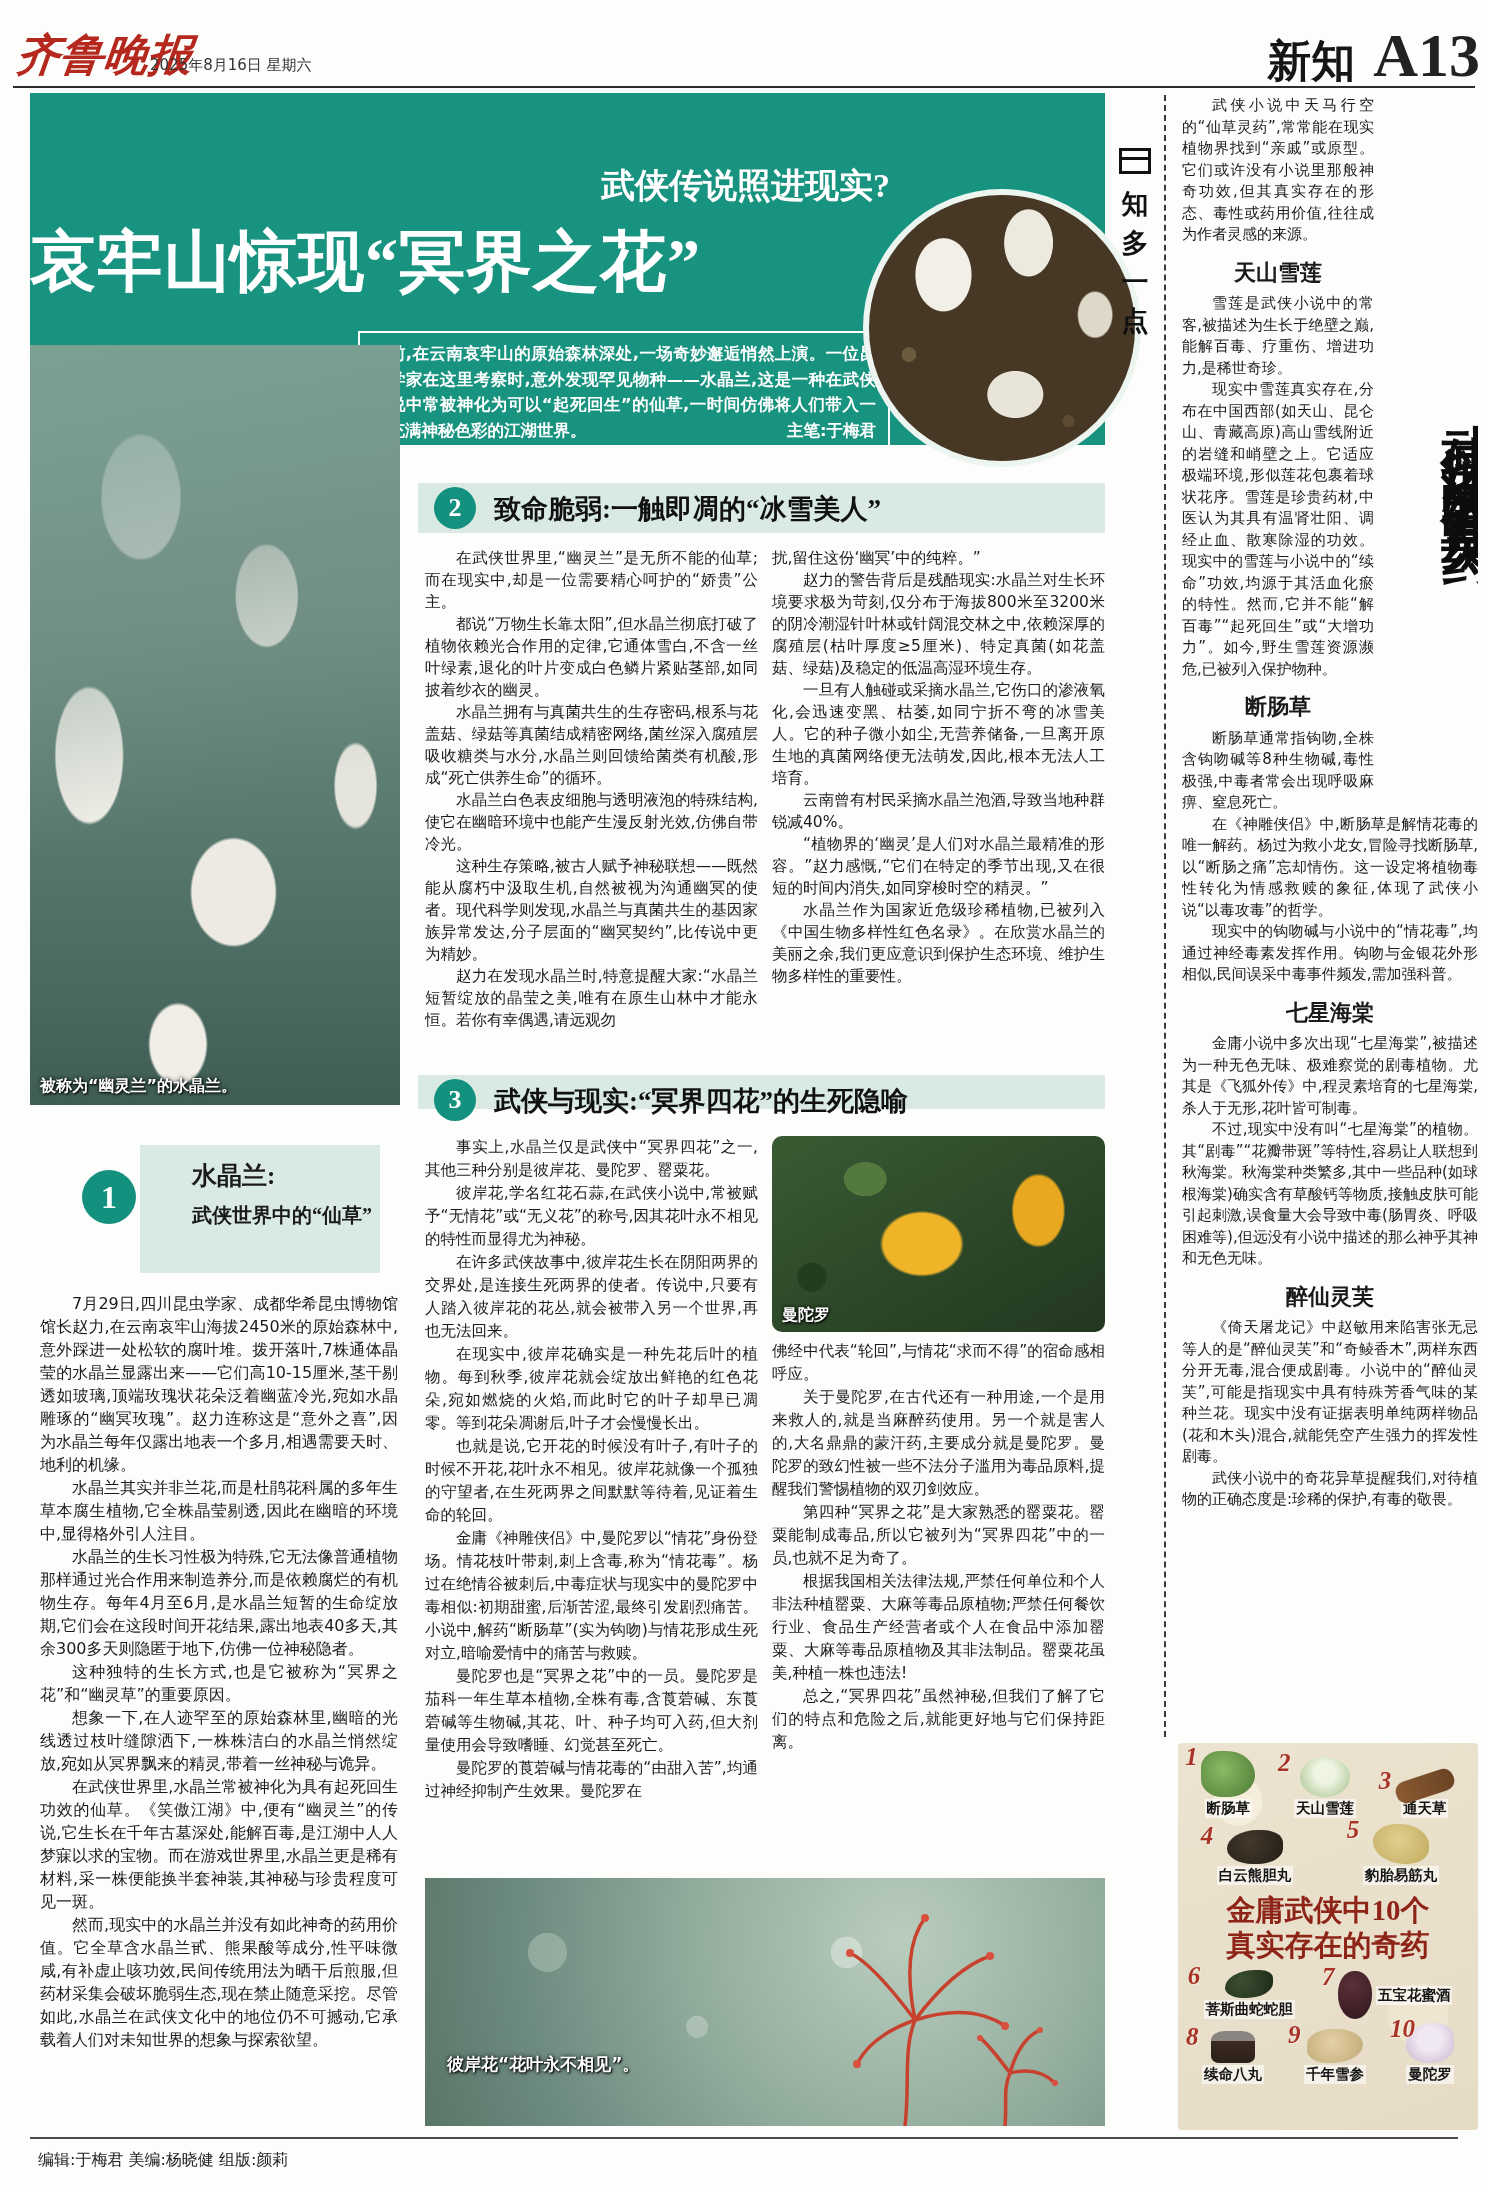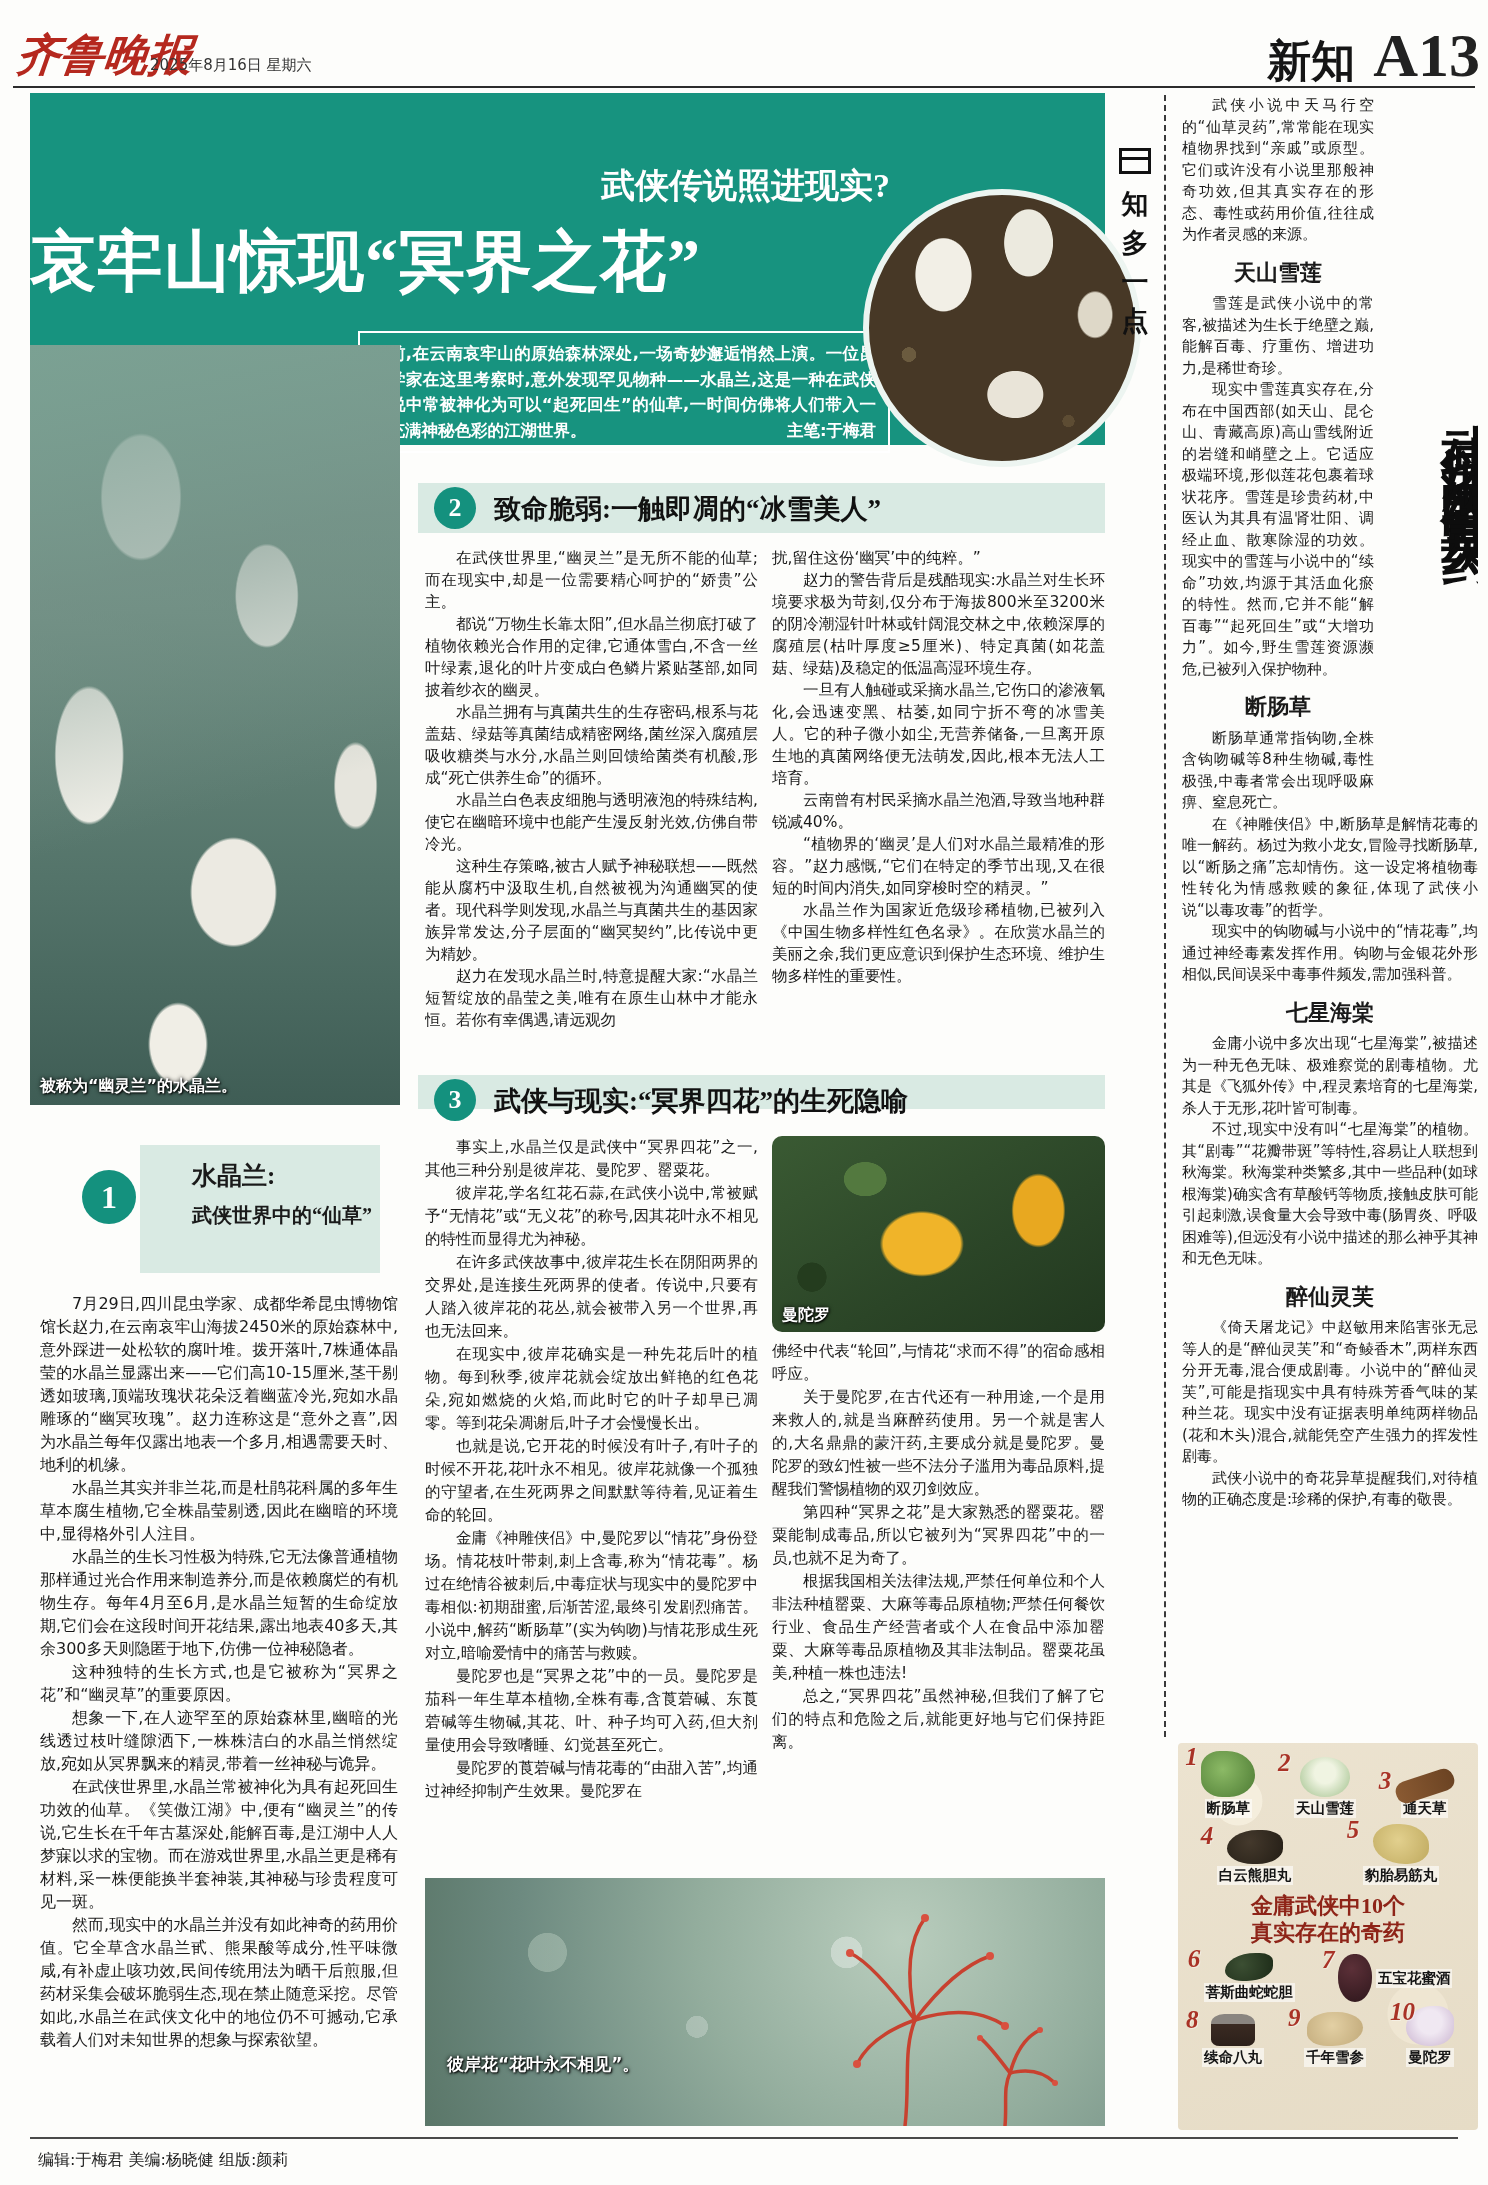--- a/index.html
+++ b/index.html
@@ -120,21 +120,21 @@
       radial-gradient(circle 50px at 80% 70%, #efe6d2 0 60%, rgba(0,0,0,0) 62%),
       linear-gradient(160deg,#ece3d0,#e6dcc6);}
   .ig-row{display:flex;justify-content:space-around;align-items:flex-end;}
   .ig-item{position:relative;text-align:center;}
   .ig-num{position:absolute;left:-16px;top:-8px;color:#a93226;font-size:25px;font-weight:bold;
           font-style:italic;font-family:"Liberation Serif",serif;text-shadow:1px 1px 0 rgba(255,255,255,.4);}
   .ig-label{font-size:14.5px;font-weight:bold;color:#151515;background:rgba(255,255,255,.6);
             padding:0 2px;margin-top:2px;white-space:nowrap;display:inline-block;}
   .ig-blob{margin:0 auto;}
   #ig-title{text-align:center;color:#8e2418;font-family:"Liberation Serif",serif;font-weight:900;
-            font-size:22px;line-height:1.22;margin:8px 0 6px;}
+            font-size:29px;line-height:1.22;margin:8px 0 6px;}
   .b1{width:54px;height:46px;border-radius:40% 60% 55% 45%;
       background:radial-gradient(circle at 40% 40%,#8cba66,#4c7a33);}
   .b2{width:50px;height:40px;border-radius:50%;
       background:radial-gradient(circle at 50% 40%,#f0f4e2 30%,#9fbf8a);}
   .b3{width:60px;height:22px;border-radius:10px;transform:rotate(-18deg);
       background:linear-gradient(90deg,#8a5a32,#6b4323);}
   .b4{width:56px;height:34px;border-radius:60% 40% 50% 50%;
       background:radial-gradient(circle at 40% 35%,#44392c,#231d15);}
   .b5{width:56px;height:40px;border-radius:45% 55% 40% 60%;
       background:radial-gradient(circle at 45% 40%,#e2d08e,#bfa95e);}

